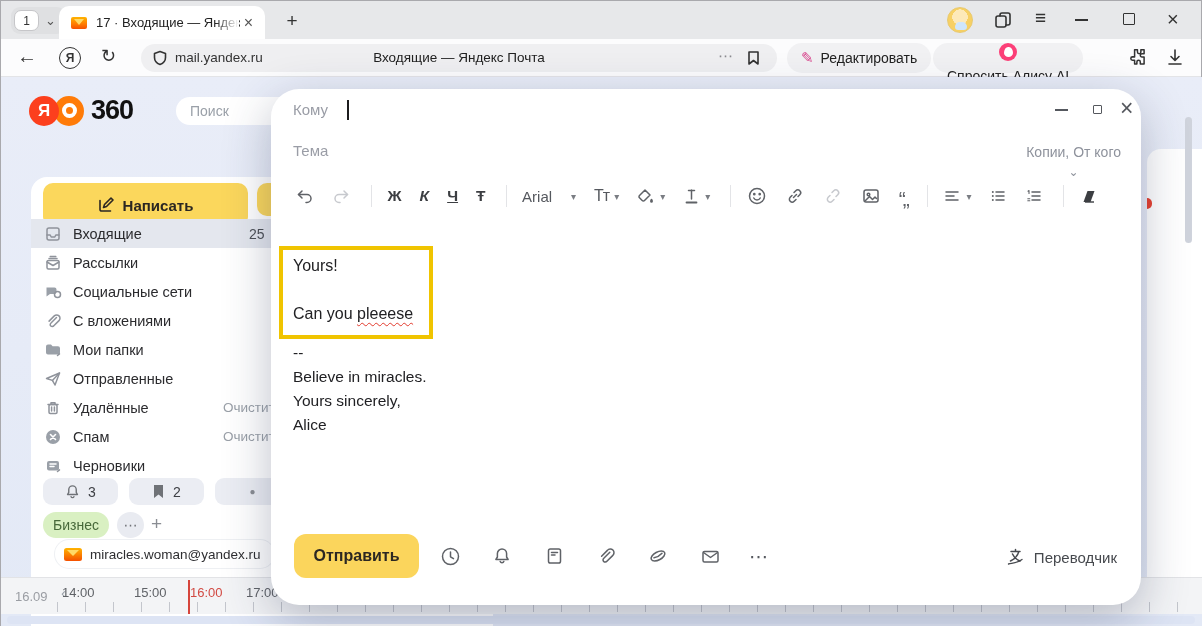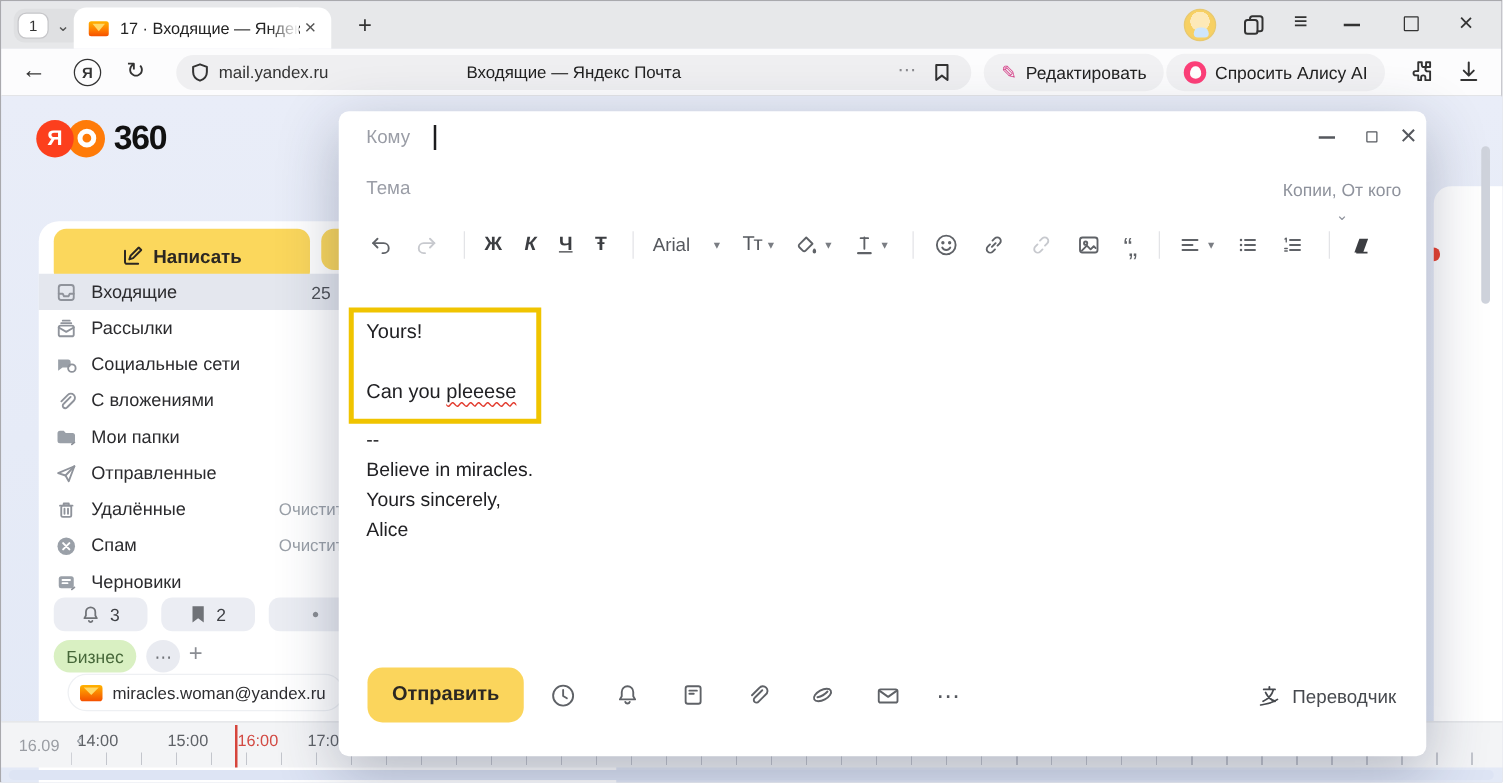--- a/index.html
+++ b/index.html
@@ -33,21 +33,21 @@
   .nrefresh { position:absolute; left:100px; top:6px; font-size:18px; color:#333; }
   .urlbar { position:absolute; left:140px; top:5px; width:636px; height:28px; background:#efeff1; border-radius:14px; }
   .urlbar .shield { position:absolute; left:11px; top:6px; }
   .urlbar .url { position:absolute; left:34px; top:6px; font-size:13.5px; color:#333; }
   .urlbar .ptitle { position:absolute; left:0; right:0; top:6px; text-align:center; font-size:13.5px; color:#222; }
   .urlbar .umore { position:absolute; right:44px; top:3px; font-size:15px; color:#8a8a8e; }
   .urlbar .ubm { position:absolute; right:16px; top:6px; }
   .chipbtn { position:absolute; top:4px; height:30px; background:#f1f1f3; border-radius:15px; display:flex; align-items:center; padding:0 14px; font-size:14px; color:#222; gap:7px; }
   .editbtn { left:786px; }
   .editbtn .pnc { color:#d8448c; font-size:15px; }
-  .alicebtn { left:932px; }
+  .alicebtn { left:932px;flex-direction:column; }
   .alicecirc { width:18px; height:18px; border-radius:50%; background:#fc3f78; position:relative; flex:none; }
   .alicecirc::after { content:""; position:absolute; left:4.5px; top:4px; width:9px; height:10px; background:#fff; border-radius:45% 45% 50% 50% / 60% 60% 40% 40%; }
   .puzzle { position:absolute; left:1126px; top:8px; }
   .dl { position:absolute; left:1164px; top:8px; }
 
   
   .app { position:absolute; left:0; top:76px; width:1202px; height:550px; background:linear-gradient(180deg,#e9edf8,#e3e9f6); }
   .logo360 { position:absolute; left:28px; top:18px; display:flex; align-items:center; }
   .c-ya { width:30px; height:30px; border-radius:50%; background:#fc3f1d; color:#fff; font-weight:bold; font-size:17px; display:flex; align-items:center; justify-content:center; z-index:2; }
   .c-360 { width:30px; height:30px; border-radius:50%; background:#ff7b08; margin-left:-5px; display:flex; align-items:center; justify-content:center; }
@@ -85,21 +85,21 @@
   .tl-ticks { position:absolute; left:56px; top:24px; right:0; height:10px;
     background:repeating-linear-gradient(to right, #b7bac2 0 1px, transparent 1px 28px); opacity:.8; }
   .tl-red { position:absolute; left:187px; top:2px; width:2px; height:34px; background:#d6453c; }
   .hscroll { position:absolute; left:6px; top:539px; width:1188px; height:8px; border-radius:4px; background:#dde4f4; }
 
   .rightstrip { position:absolute; left:1146px; top:72px; width:56px; height:428px; background:#fff; border-radius:14px 0 0 0; }
   .rednotch { position:absolute; left:1146px; top:121px; width:5px; height:11px; background:#e8402f; border-radius:0 5px 5px 0; }
   .vscroll { position:absolute; left:1184px; top:40px; width:7px; height:126px; border-radius:4px; background:#cfd3dc; }
 
   
-  .compose { position:absolute; left:270px; top:12px; width:870px; height:516px; background:#fff; border-radius:8px; box-shadow:0 14px 48px rgba(35,45,80,.30); }
+  .compose { position:absolute; left:270px; top:12px; width:870px; height:516px; background:#fff; border-radius:28px; box-shadow:0 14px 48px rgba(35,45,80,.30); }
   .to-label { position:absolute; left:22px; top:12px; font-size:15px; color:#9a9da6; }
   .cursor { position:absolute; left:76px; top:11px; width:1.5px; height:20px; background:#1c1c1e; }
   .c-min { position:absolute; left:784px; top:20px; width:13px; height:2px; background:#55585e; }
   .c-max { position:absolute; left:822px; top:16px; width:9px; height:9px; border:1.6px solid #55585e; border-radius:1px; }
   .c-close { position:absolute; left:849px; top:6px; font-size:23px; color:#55585e; font-weight:300; }
   .subj-label { position:absolute; left:22px; top:53px; font-size:15px; color:#9a9da6; }
   .cc-link { position:absolute; right:20px; top:55px; font-size:14px; color:#8e929c; display:flex; gap:6px; align-items:center;flex-direction:column; }
   .cc-link .cch { font-size:12px; margin-top:-1px; }
 
   .fmtbar { position:absolute; left:24px; top:90px; right:24px; height:34px; display:flex; align-items:center; }
@@ -201,20 +201,21 @@
 
   <div class="app">
 
     <div class="logo360">
       <div class="c-ya">Я</div>
       <div class="c-360">
           <div class="ring"></div>
         </div>
       <div class="l-360">360</div>
     </div>
+    <div class="searchbox">Поиск</div>
 
     <div class="panel">
       <div class="writebtn">
         <svg class="d" width="16" height="16" viewBox="0 0 16 16" style="stroke:#2b2722;">
             <path d="M2 3.5v9a1.5 1.5 0 001.5 1.5h9"></path>
             <path d="M5.5 10.5l1-3L13 1l2 2-6.5 6.5z"></path>
           </svg>
         <span>Написать</span>
       </div>
       <div class="writebtn2"></div>

